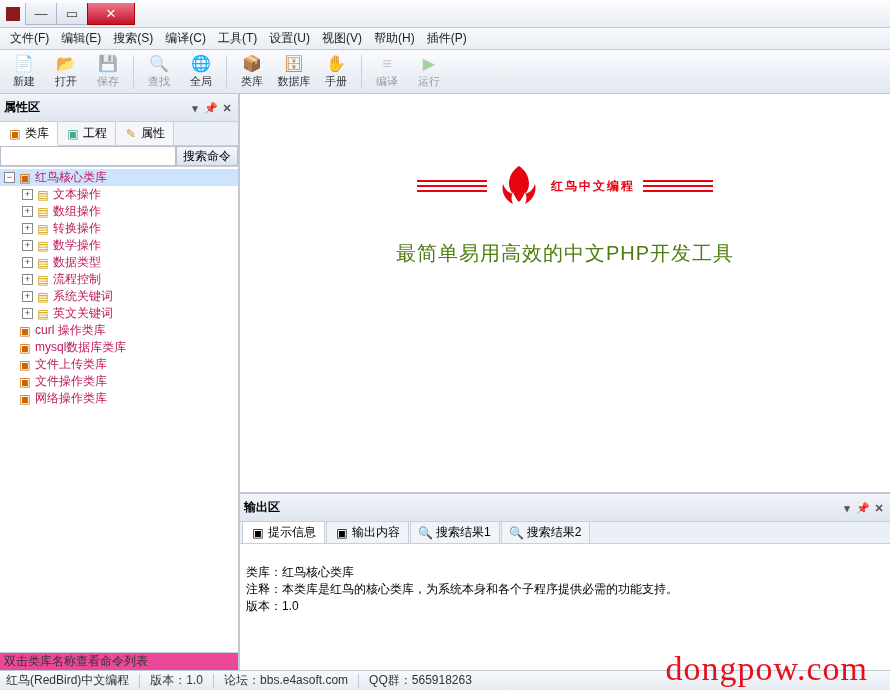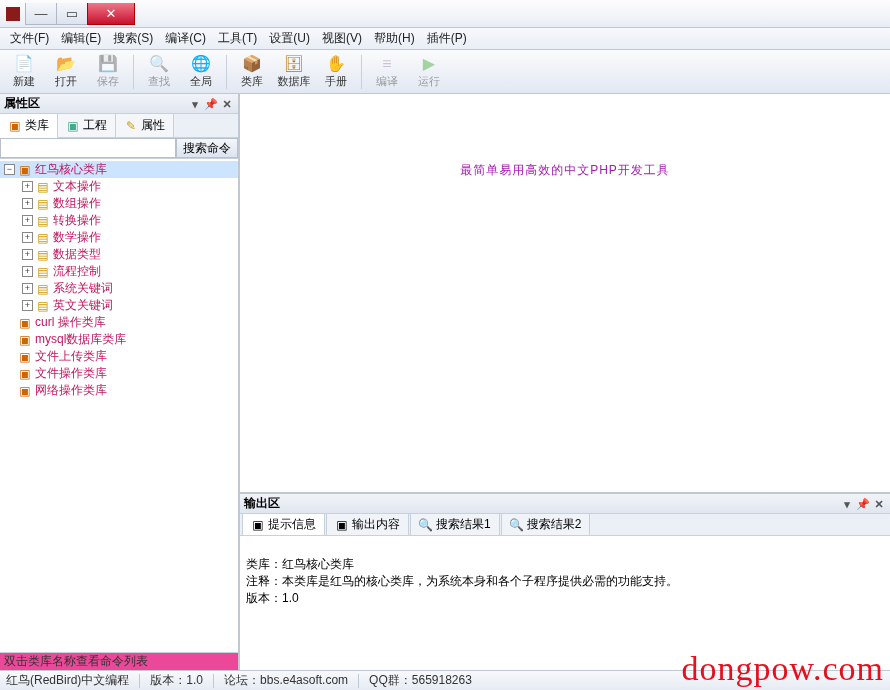--- a/index.html
+++ b/index.html
@@ -23,21 +23,21 @@
 .tool-btn.disabled { opacity: 0.45; cursor: default; }
 .tool-ico { width: 18px; height: 18px; display: flex; align-items: center; justify-content: center; font-size: 16px; }
 .tool-label { font-size: 11px; color: #333; }
 .tool-sep { width: 1px; height: 34px; background: #c8d0dc; margin: 0 3px; }
 
 
 .main { display: flex; height: calc(100% - 28px - 22px - 44px - 20px); }
 
 
 .left-panel { width: 240px; border-right: 2px solid #c0c8d4; display: flex; flex-direction: column; background: #f4f6fa; }
-.panel-header { height: 20px; background: linear-gradient(#f1f4f9,#e0e6ef); border-bottom: 1px solid #c8d0dc; display: flex; align-items: center; padding: 0 4px; font-weight: bold; }
+.panel-header { height: 28px; background: linear-gradient(#f1f4f9,#e0e6ef); border-bottom: 1px solid #c8d0dc; display: flex; align-items: center; padding: 0 4px; font-weight: bold; }
 .panel-header .spacer { flex: 1; }
 .hdr-btn { width: 14px; height: 14px; margin-left: 2px; cursor: pointer; color: #555; font-size: 11px; text-align: center; line-height: 14px; }
 .left-tabs { height: 24px; display: flex; border-bottom: 1px solid #c8d0dc; background: #ebeff6; }
 .ltab { padding: 3px 8px; display: flex; align-items: center; gap: 3px; border-right: 1px solid #c8d0dc; cursor: pointer; background: #f4f6fa; }
 .ltab.active { background: #fff; border-bottom: 1px solid #fff; margin-bottom: -1px; }
 .ltab-ico { width: 14px; height: 14px; font-size: 12px; display: flex; align-items: center; justify-content: center; }
 .search-row { display: flex; border-bottom: 1px solid #c8d0dc; }
 .search-input { flex: 1; height: 20px; border: 1px solid #b8c0cc; padding: 0 3px; outline: none; }
 .search-btn { padding: 0 6px; border: 1px solid #b8c0cc; background: linear-gradient(#f4f6fa,#dde4ef); cursor: pointer; height: 20px; }
 .tree { flex: 1; background: #fff; overflow-y: auto; padding: 2px 0; }
@@ -52,37 +52,37 @@
 
 
 .right-area { flex: 1; display: flex; flex-direction: column; }
 .content { flex: 1; background: #fff; border-bottom: 2px solid #c0c8d4; overflow: hidden; padding: 8px 6px; position: relative; }
 .hero { text-align: center; margin-top: 60px; }
 .hero-title { color: #e40510; font-size: 36px; font-weight: bold; letter-spacing: 2px; display: inline-flex; align-items: center; gap: 8px; }
 .hero-line { display: inline-block; width: 70px; height: 2px; background: #e40510; position: relative; }
 .hero-line::before { content: ''; position: absolute; left: 0; right: 0; top: -5px; height: 2px; background: #e40510; }
 .hero-line::after { content: ''; position: absolute; left: 0; right: 0; top: 5px; height: 2px; background: #e40510; }
 .phoenix { width: 48px; height: 48px; display: inline-block; }
-.hero-sub { color: #a21caf; font-size: 12px; margin-top: 30px; letter-spacing: 1px; }
+.hero-sub { color: #4d7c0f; font-size: 20px; margin-top: 30px; letter-spacing: 1px; }
 .hero-desc { color: #1a7dd6; font-size: 12px; margin-top: 24px; line-height: 1.5; text-align: left; padding: 0 4px; }
 .hero-desc .lbl { color: #d43; }
 
 
 .output-panel { height: 176px; display: flex; flex-direction: column; background: #f4f6fa; }
 .out-tabs { height: 22px; display: flex; border-bottom: 1px solid #c8d0dc; background: #ebeff6; align-items: flex-end; padding-left: 2px; }
 .otab { padding: 2px 8px; display: flex; align-items: center; gap: 3px; border: 1px solid #c8d0dc; border-bottom: none; background: #f0f3f8; cursor: pointer; margin-right: 1px; }
 .otab.active { background: #fff; }
 .out-body { flex: 1; background: #fff; padding: 20px 6px; font-family: "SimSun", monospace; font-size: 12px; line-height: 1.4; overflow-y: auto; white-space: pre-wrap; }
 
 
 .statusbar { height: 20px; background: linear-gradient(#f7f9fc,#e6ebf3); border-top: 1px solid #c0c8d4; display: flex; align-items: center; padding: 0 6px; color: #333; text-align: center; }
 .status-sep { width: 1px; height: 14px; background: #c0c8d4; margin: 0 10px; }
 
 
-.watermark { position: absolute; right: 6px; bottom: 2px; color: #e40510; font-size: 34px; font-family: "Times New Roman", serif; letter-spacing: 1px; pointer-events: none; opacity: 0.95; }
+.watermark { position: absolute; right: 22px; bottom: 2px; color: #e40510; font-size: 34px; font-family: "Times New Roman", serif; letter-spacing: 1px; pointer-events: none; opacity: 0.95; }
 
 
 .c-new{color:#2a8;}.c-open{color:#c90;}.c-save{color:#59e;}.c-search{color:#888;}.c-global{color:#4a8;}.c-lib{color:#c60;}.c-db{color:#b70;}.c-manual{color:#07a;}.c-compile{color:#98a;}.c-run{color:#4a3;}
 .ico-lib{color:#c60;}.ico-proj{color:#4a8;}.ico-prop{color:#c90;}.ico-mag{color:#888;}
 </style>
 </head>
 <body>
 
 <div class="titlebar">
   <div class="icon-app"></div>
@@ -256,20 +256,30 @@
           </div>
         </div>
     </div>
 
     <div class="panel-footer">双击类库名称查看命令列表</div>
   </div>
 
   <div class="right-area">
     <div class="content">
       <div class="hero">
+        <div class="hero-title">
+          <span class="hero-line"></span>
+          <span class="phoenix">
+            <svg viewBox="0 0 48 48">
+                <path fill="#e40510" d="M24 4c-6 4-10 10-10 18 0 4 2 8 4 10-4-1-8-4-10-10-2 8 2 16 10 20-2-4-2-8 0-12 2 6 6 10 6 10s4-4 6-10c2 4 2 8 0 12 8-4 12-12 10-20-2 6-6 9-10 10 2-2 4-6 4-10 0-8-4-14-10-18z"></path>
+              </svg>
+          </span>
+          <span>红鸟中文编程</span>
+          <span class="hero-line"></span>
+        </div>
         <div class="hero-sub">最简单易用高效的中文PHP开发工具</div>
       </div>
     </div>
 
     <div class="output-panel">
       <div class="panel-header">
         <span>输出区</span>
         <span class="spacer"></span>
         <span class="hdr-btn">▾</span>
         <span class="hdr-btn">📌</span>

